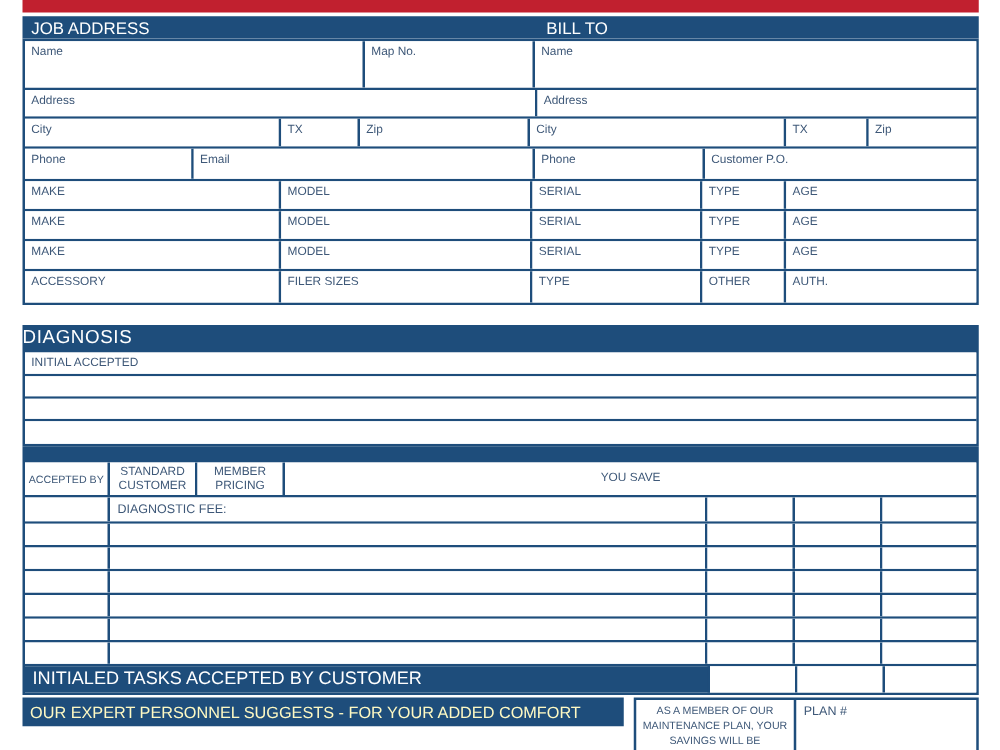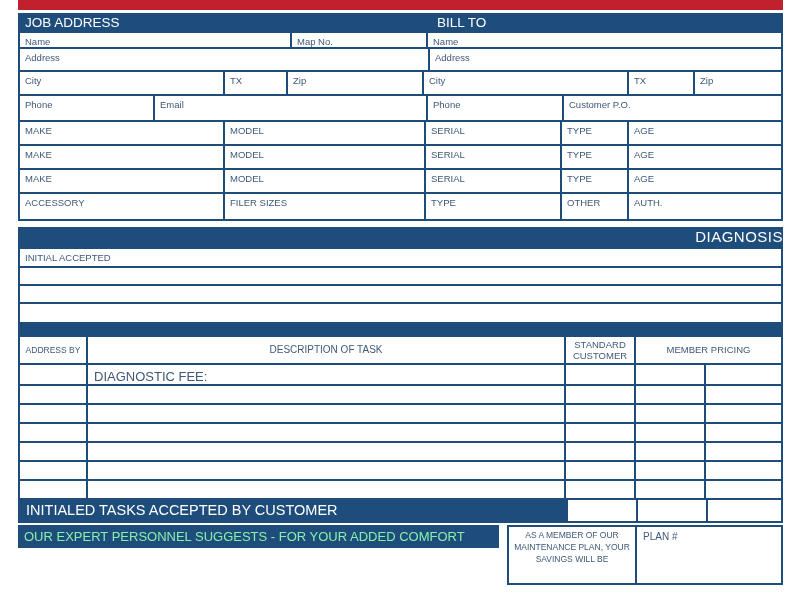--- a/index.html
+++ b/index.html
@@ -19,39 +19,39 @@
   .hdr-left{padding-left:7px;width:412px;}
   .hdr-right{padding-left:7px;}
 
   .sec{border:2px solid var(--blue);background:#fff;}
   .row{display:flex;border-bottom:2px solid var(--blue);}
   .row:last-child{border-bottom:none;}
   .cell{border-right:2px solid var(--blue);position:relative;background:#fff;}
   .cell:last-child{border-right:none;flex:1;}
   .lbl{display:block;font-size:9.5px;color:var(--label);padding:3px 0 0 5px;white-space:nowrap;}
 
-  .diag-bar{margin-top:6px;height:20px;background:var(--blue);color:#fff;
-            text-align:right;font-size:15px;line-height:20px;letter-spacing:.5px;}
+  .diag-bar{margin-top:16px;height:20px;background:var(--blue);color:#fff;
+            text-align:left;font-size:15px;line-height:20px;letter-spacing:.5px;}
   .thin-bar{height:11px;background:var(--blue);}
 
   .tcell-center{display:flex;align-items:center;justify-content:center;text-align:center;
                 font-size:9.5px;color:var(--label);line-height:1.2;}
-  .fee-lbl{font-size:13px;color:var(--label);padding:4px 0 0 6px;display:block;}
+  .fee-lbl{font-size:10px;color:var(--label);padding:4px 0 0 6px;display:block;}
 
   .init-cell{background:var(--blue);color:#fff;font-size:14.5px;line-height:21px;
              padding-left:6px;white-space:nowrap;overflow:hidden;}
 
   .sig-row{margin-top:4px;border:2px solid var(--blue);height:22px;
            display:flex;align-items:center;padding:0 8px 0 6px;background:#fff;}
   .sig-text{font-size:10.5px;color:var(--label);white-space:nowrap;}
   .sig-x{font-size:11px;color:var(--label);margin-left:38px;}
   .sig-line{flex:1;border-bottom:1.5px solid var(--label);height:12px;margin:0 4px 0 2px;}
 
   .bottom{margin-top:2px;display:flex;align-items:stretch;height:60px;}
-  .suggest-bar{width:481px;height:23px;background:var(--blue);color:#86efac;
+  .suggest-bar{width:481px;height:23px;background:var(--blue);color:#fef9c3;
                font-size:13px;line-height:23px;padding-left:6px;white-space:nowrap;overflow:hidden;}
   .bspacer{width:8px;}
   .bsec{flex:1;border:2px solid var(--blue);display:flex;background:#fff;}
   .mem-cell{width:128px;border-right:2px solid var(--blue);font-size:8.5px;color:var(--label);
             text-align:center;padding:3px 2px;line-height:1.4;}
   .plan-cell{flex:1;}
   .plan-lbl{display:block;font-size:10px;color:var(--label);padding:4px 0 0 6px;}
 </style>
 </head>
 <body>
@@ -60,21 +60,21 @@
   <div class="form">
 
     <div class="red-bar"></div>
 
     <div class="hdr-bar">
       <span class="hdr-left">JOB ADDRESS</span>
       <span class="hdr-right">BILL TO</span>
     </div>
 
     <div class="sec">
-      <div class="row" style="height:16px">
+      <div class="row" style="height:39px">
         <div class="cell" style="width:272px">
             <span class="lbl">Name</span>
           </div>
         <div class="cell" style="width:136px">
             <span class="lbl">Map No.</span>
           </div>
         <div class="cell">
             <span class="lbl">Name</span>
           </div>
       </div>
@@ -206,24 +206,24 @@
         </div>
       <div class="row" style="height:18px">
           <div class="cell"></div>
         </div>
     </div>
 
     <div class="thin-bar"></div>
 
     <div class="sec">
       <div class="row" style="height:28px">
-        <div class="cell tcell-center" style="width:68px;font-size:8.5px">ADDRESS BY</div>
-        <div class="cell tcell-center" style="width:478px;font-size:10px">DESCRIPTION OF TASK</div>
+        <div class="cell tcell-center" style="width:68px;font-size:8.5px">ACCEPTED BY</div>
         <div class="cell tcell-center" style="width:70px">STANDARD CUSTOMER</div>
         <div class="cell tcell-center" style="width:70px">MEMBER PRICING</div>
+        <div class="cell tcell-center">YOU SAVE</div>
       </div>
       <div class="row" style="height:21px">
         <div class="cell" style="width:68px"></div>
         <div class="cell" style="width:478px">
             <span class="fee-lbl">DIAGNOSTIC FEE:</span>
           </div>
         <div class="cell" style="width:70px"></div>
         <div class="cell" style="width:70px"></div>
         <div class="cell"></div>
       </div>

